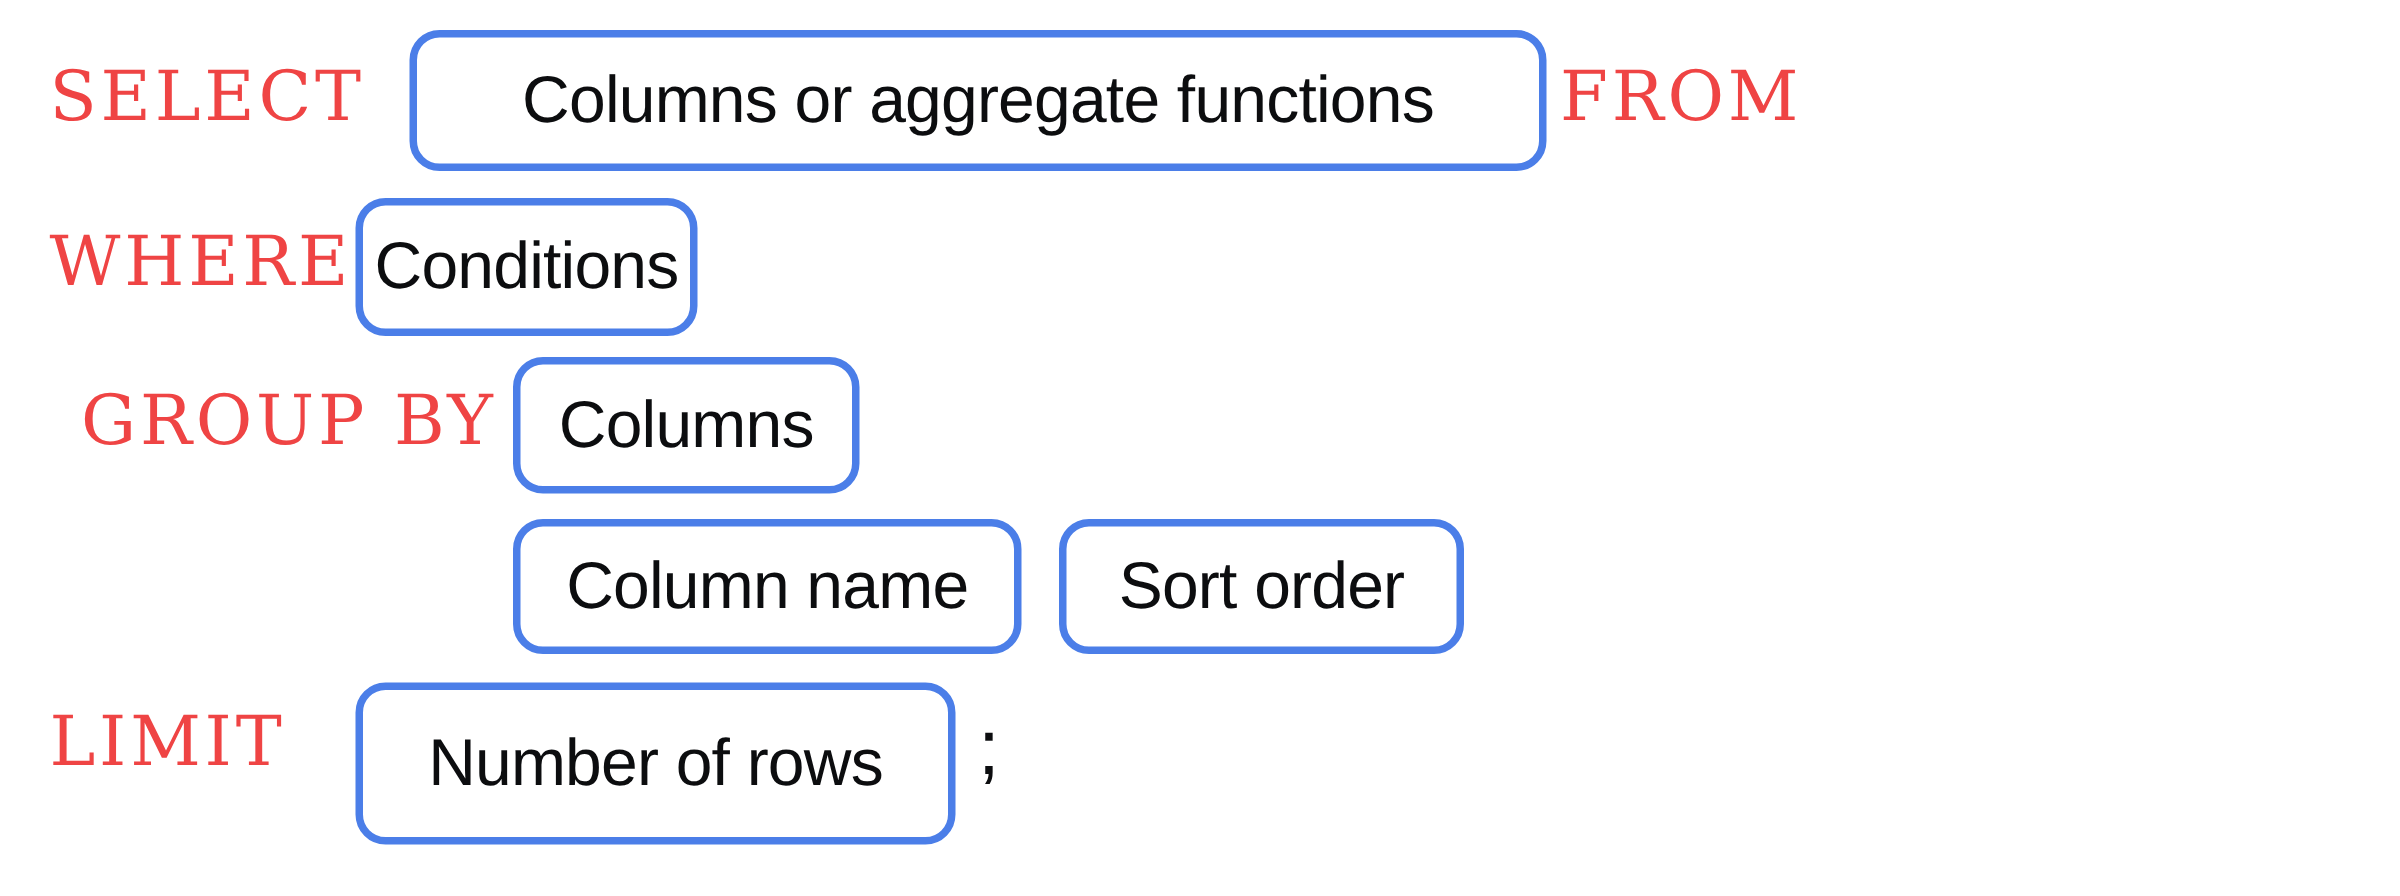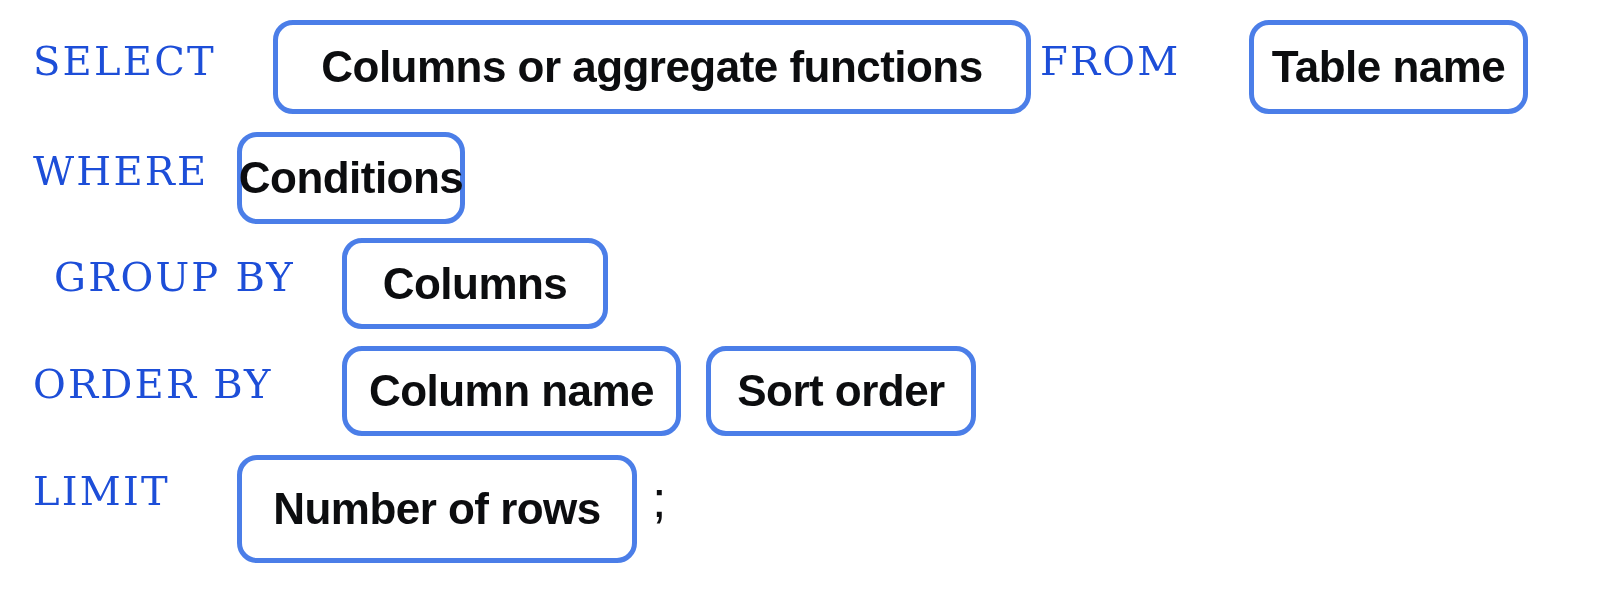--- a/index.html
+++ b/index.html
@@ -18,43 +18,43 @@
     position: relative;
     width: 1600px;
     height: 597px;
     background: #ffffff;
   }
 
   
   .kw {
     position: absolute;
     font-family: "DejaVu Serif", "Liberation Serif", serif;
-    font-size: 40px;
+    font-size: 46px;
     font-weight: 400;
     letter-spacing: 0.055em;
-    color: #1d4ed8;
+    color: #ef4444;
     white-space: pre;
     line-height: 1;
   }
 
   
   .slot {
     position: absolute;
     box-sizing: border-box;
     background: #ffffff;
     border: 5px solid #4b7ee8;
     border-radius: 20px;
     display: flex;
     align-items: center;
     justify-content: center;
   }
   .slot-label {
     font-family: "Liberation Sans", sans-serif;
     font-size: 44px;
-    font-weight: 700;
+    font-weight: 400;
     color: #0c0d0f;
     letter-spacing: -0.012em;
     white-space: nowrap;
     line-height: 1;
   }
 
   
   .terminator {
     position: absolute;
     font-family: "Liberation Sans", sans-serif;
@@ -69,21 +69,21 @@
   #slot-select    { left: 273px;  top: 20px;   width: 758px;  height: 94px; }
   #kw-from        { left: 1040px; top: 41px; }
   #slot-from      { left: 1249px; top: 20px;   width: 279px;  height: 94px; }
 
   
   #kw-where       { left: 33px;   top: 151px; }
   #slot-where     { left: 237px;  top: 132px;  width: 228px;  height: 92px; }
 
   
   #kw-groupby     { left: 33px;   top: 257px; margin-left: 21px; }
-  #slot-groupby   { left: 342px;  top: 238px;  width: 266px;  height: 91px; }
+  #slot-groupby   { left: 342px;  top: 238px;  width: 231px;  height: 91px; }
 
   
   #kw-orderby     { left: 33px;   top: 364px; }
   #slot-orderby-1 { left: 342px;  top: 346px;  width: 339px;  height: 90px; }
   #slot-orderby-2 { left: 706px;  top: 346px;  width: 270px;  height: 90px; }
 
   
   #kw-limit       { left: 33px;   top: 471px; }
   #slot-limit     { left: 237px;  top: 455px;  width: 400px;  height: 108px; }
   #semicolon      { left: 652px;  top: 473px; }
@@ -94,37 +94,33 @@
 <div id="canvas">
 
   <span class="kw" id="kw-select">SELECT</span>
 
   <div class="slot" id="slot-select">
     <span class="slot-label">Columns or aggregate functions</span>
   </div>
 
   <span class="kw" id="kw-from">FROM</span>
 
-  <div class="slot" id="slot-from">
-    <span class="slot-label">Table name</span>
-  </div>
 
   <span class="kw" id="kw-where">WHERE</span>
 
   <div class="slot" id="slot-where">
     <span class="slot-label">Conditions</span>
   </div>
 
   <span class="kw" id="kw-groupby">GROUP BY</span>
 
   <div class="slot" id="slot-groupby">
     <span class="slot-label">Columns</span>
   </div>
 
-  <span class="kw" id="kw-orderby">ORDER BY</span>
 
   <div class="slot" id="slot-orderby-2">
     <span class="slot-label">Sort order</span>
   </div>
 
   <div class="slot" id="slot-orderby-1">
     <span class="slot-label">Column name</span>
   </div>
 
   <span class="kw" id="kw-limit">LIMIT</span>

